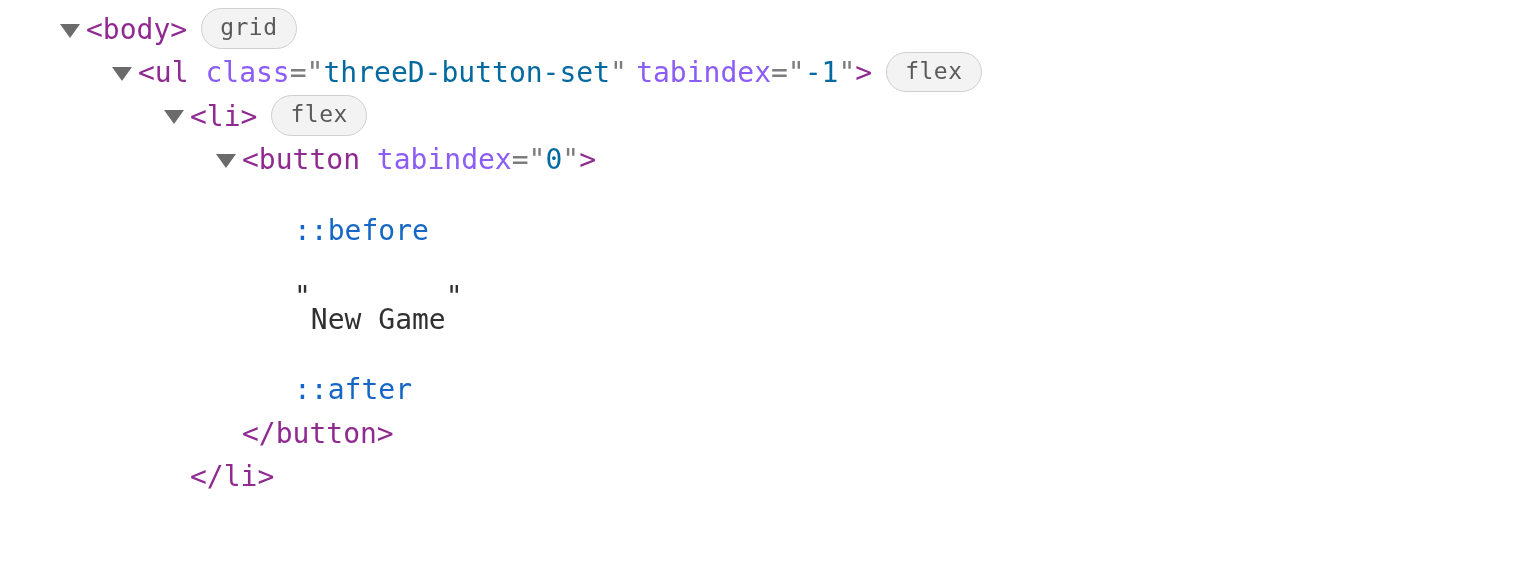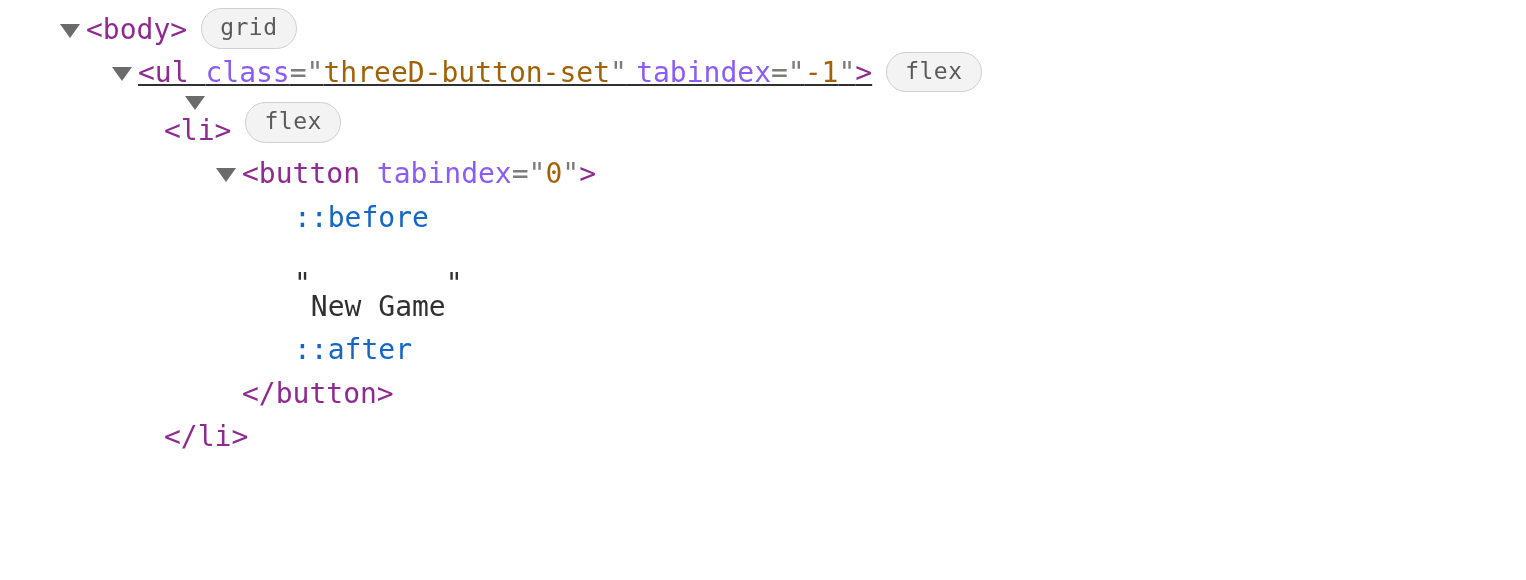--- a/index.html
+++ b/index.html
@@ -18,22 +18,22 @@
 
   .row {
     display: flex;
     align-items: center;
     white-space: pre;
     padding-left: 60px;
   }
 
   
   .d0 .content { margin-left: 0px; }
-  .d1 .content { margin-left: 52px; text-decoration: underline; }
-  .d2 .content { margin-left: 104px; flex-direction: column; }
+  .d1 .content { margin-left: 52px; }
+  .d2 .content { margin-left: 104px; }
   .d3 .content { margin-left: 156px; }
   .d4 .content { margin-left: 208px; }
 
   .content { display: inline-flex; align-items: center; justify-content: center; }
 
   .arrow {
     display: inline-block;
     width: 0;
     height: 0;
     border-left: 10px solid transparent;
@@ -41,22 +41,22 @@
     border-top: 14px solid #6b6b6b;
     margin-right: 6px;
     position: relative;
     top: 1px;
   }
 
   
   .t-angle   { color: #8f2a90; } 
   .t-attr    { color: #8b5cf6; } 
   .t-eq      { color: #7c7c7c; }
-  .t-string  { color: #a16207; } 
-  .t-pseudo  { color: #1567c6; }
+  .t-string  { color: #0369a1; } 
+  .t-pseudo  { color: #1567c6; margin-top: 27px; }
   .t-text    { color: #303030; margin-top: 46px; }
   .t-quote   { color: #303030; }
 
   .badge {
     display: inline-flex;
     align-items: center;
     justify-content: center;
     background: #f3f3f3;
     border: 1.5px solid #cfcfcf;
     color: #5a5a5a;

